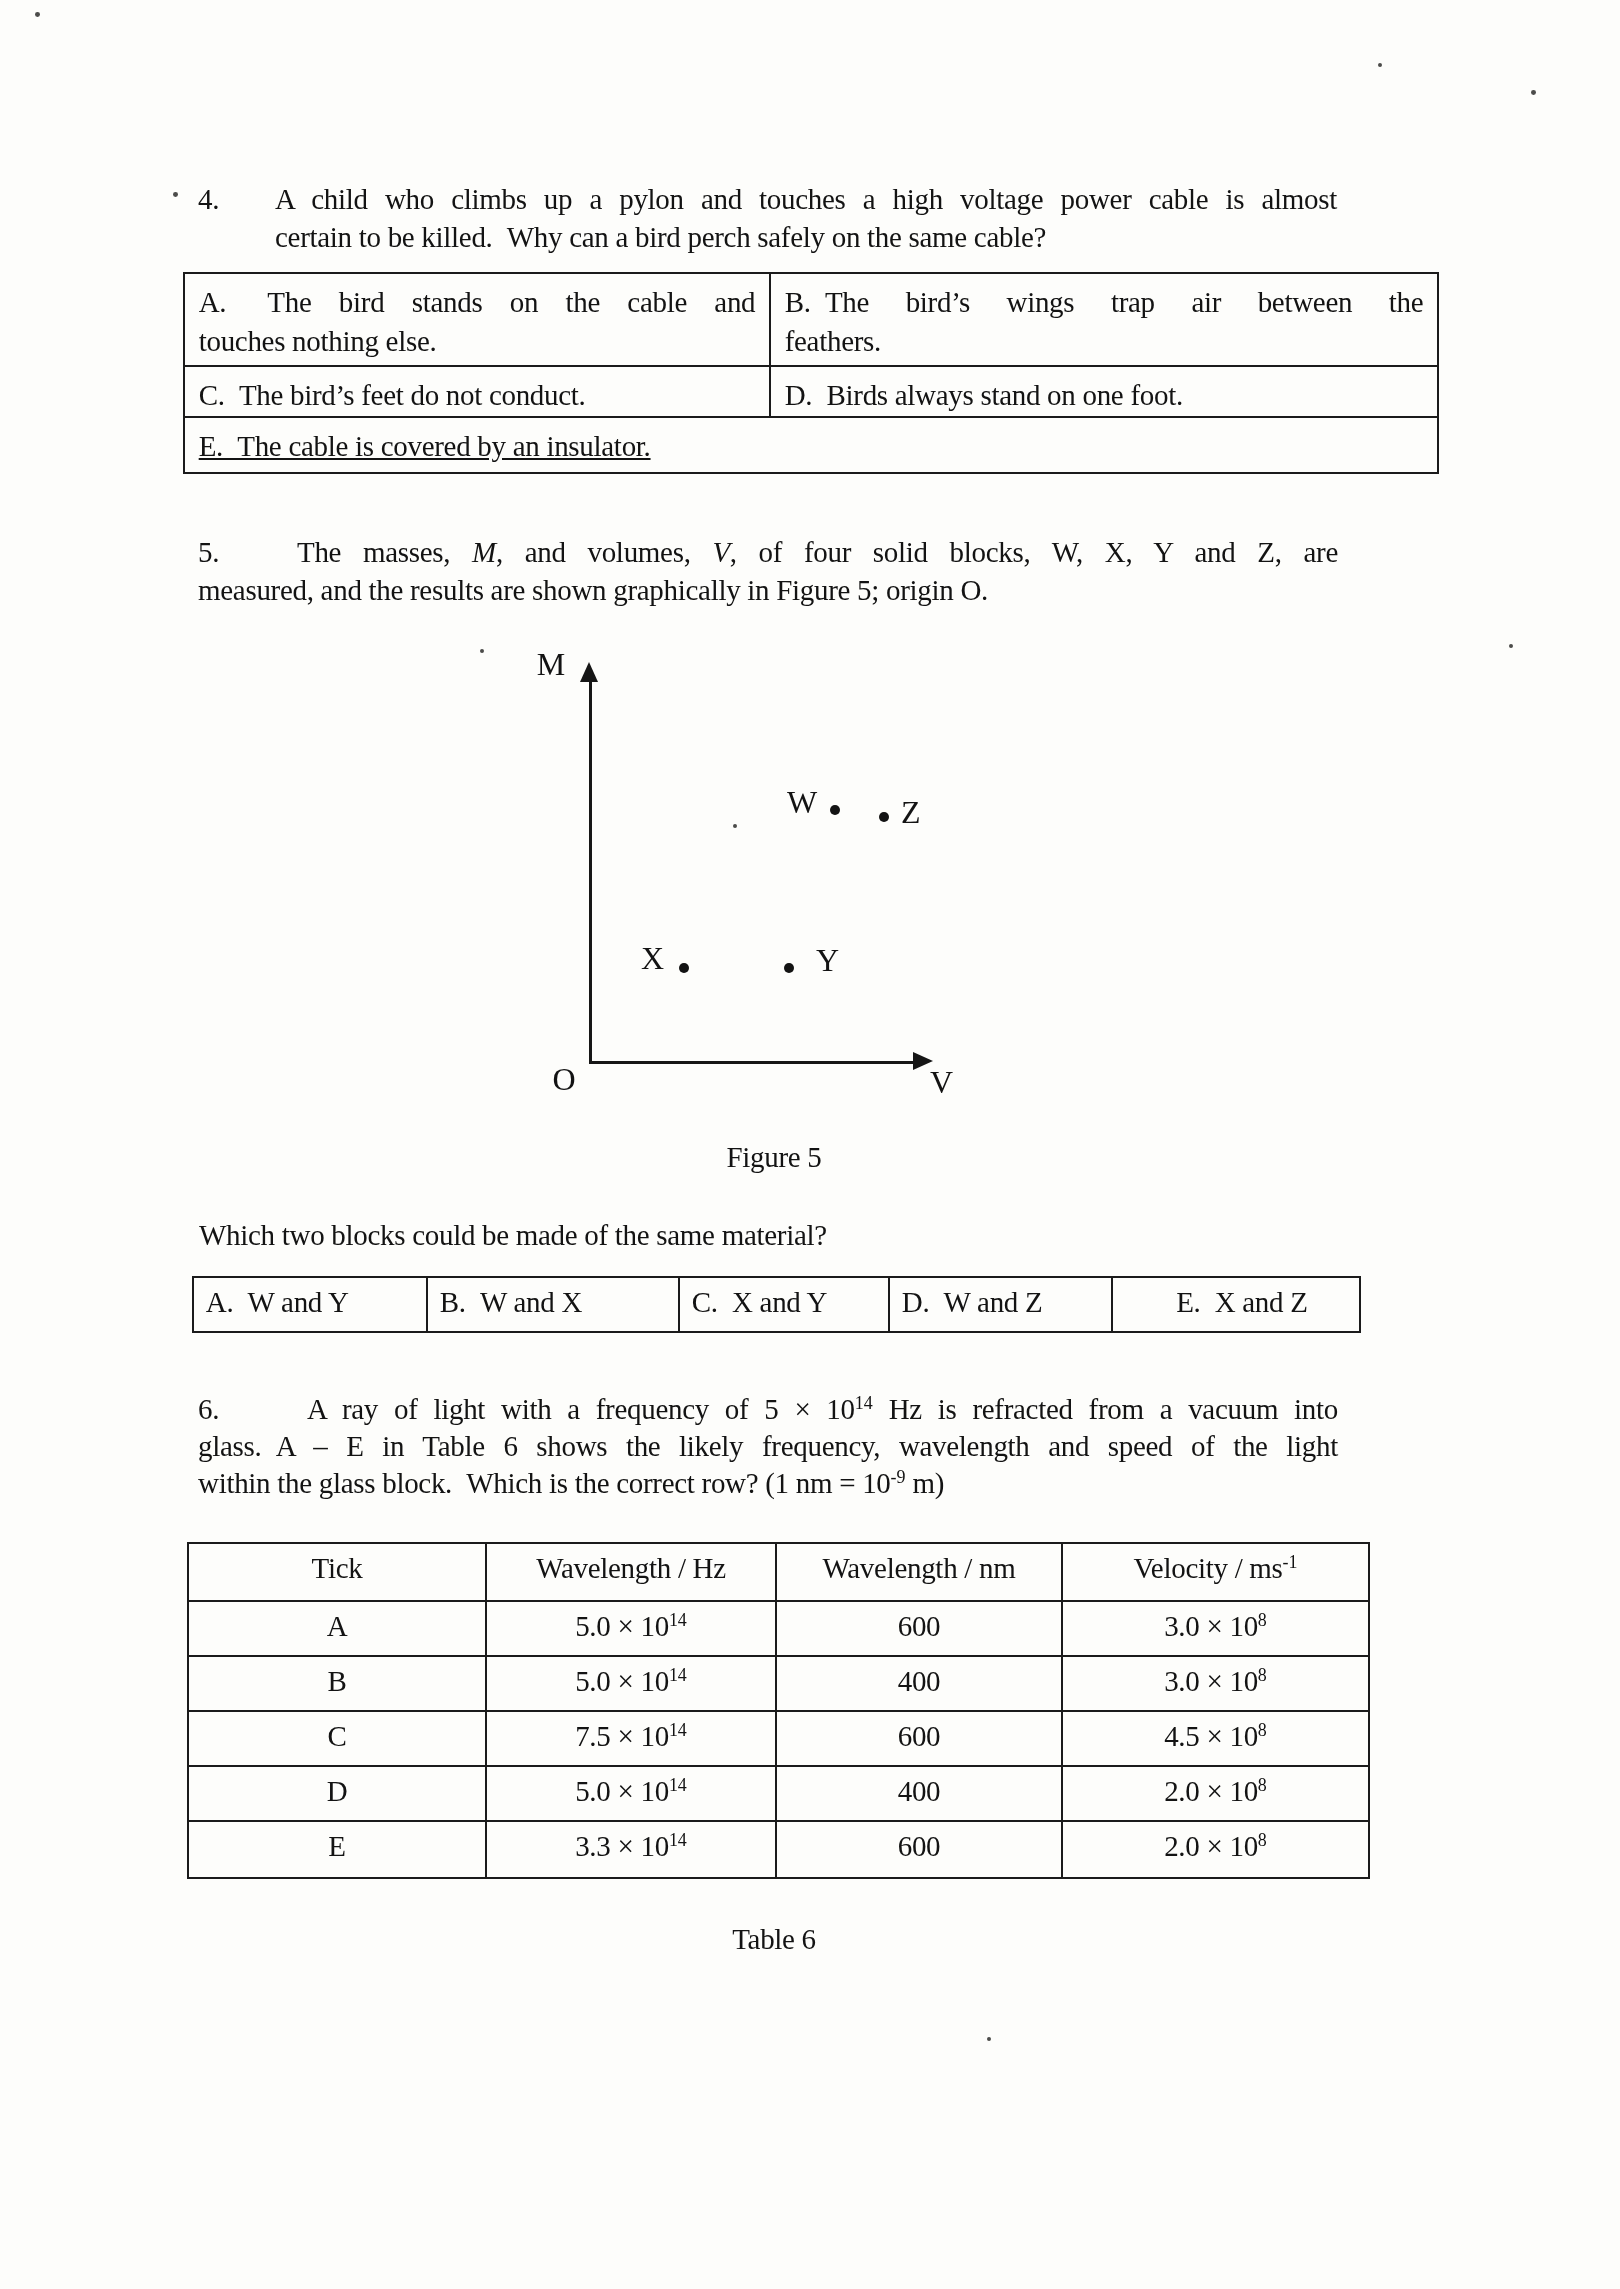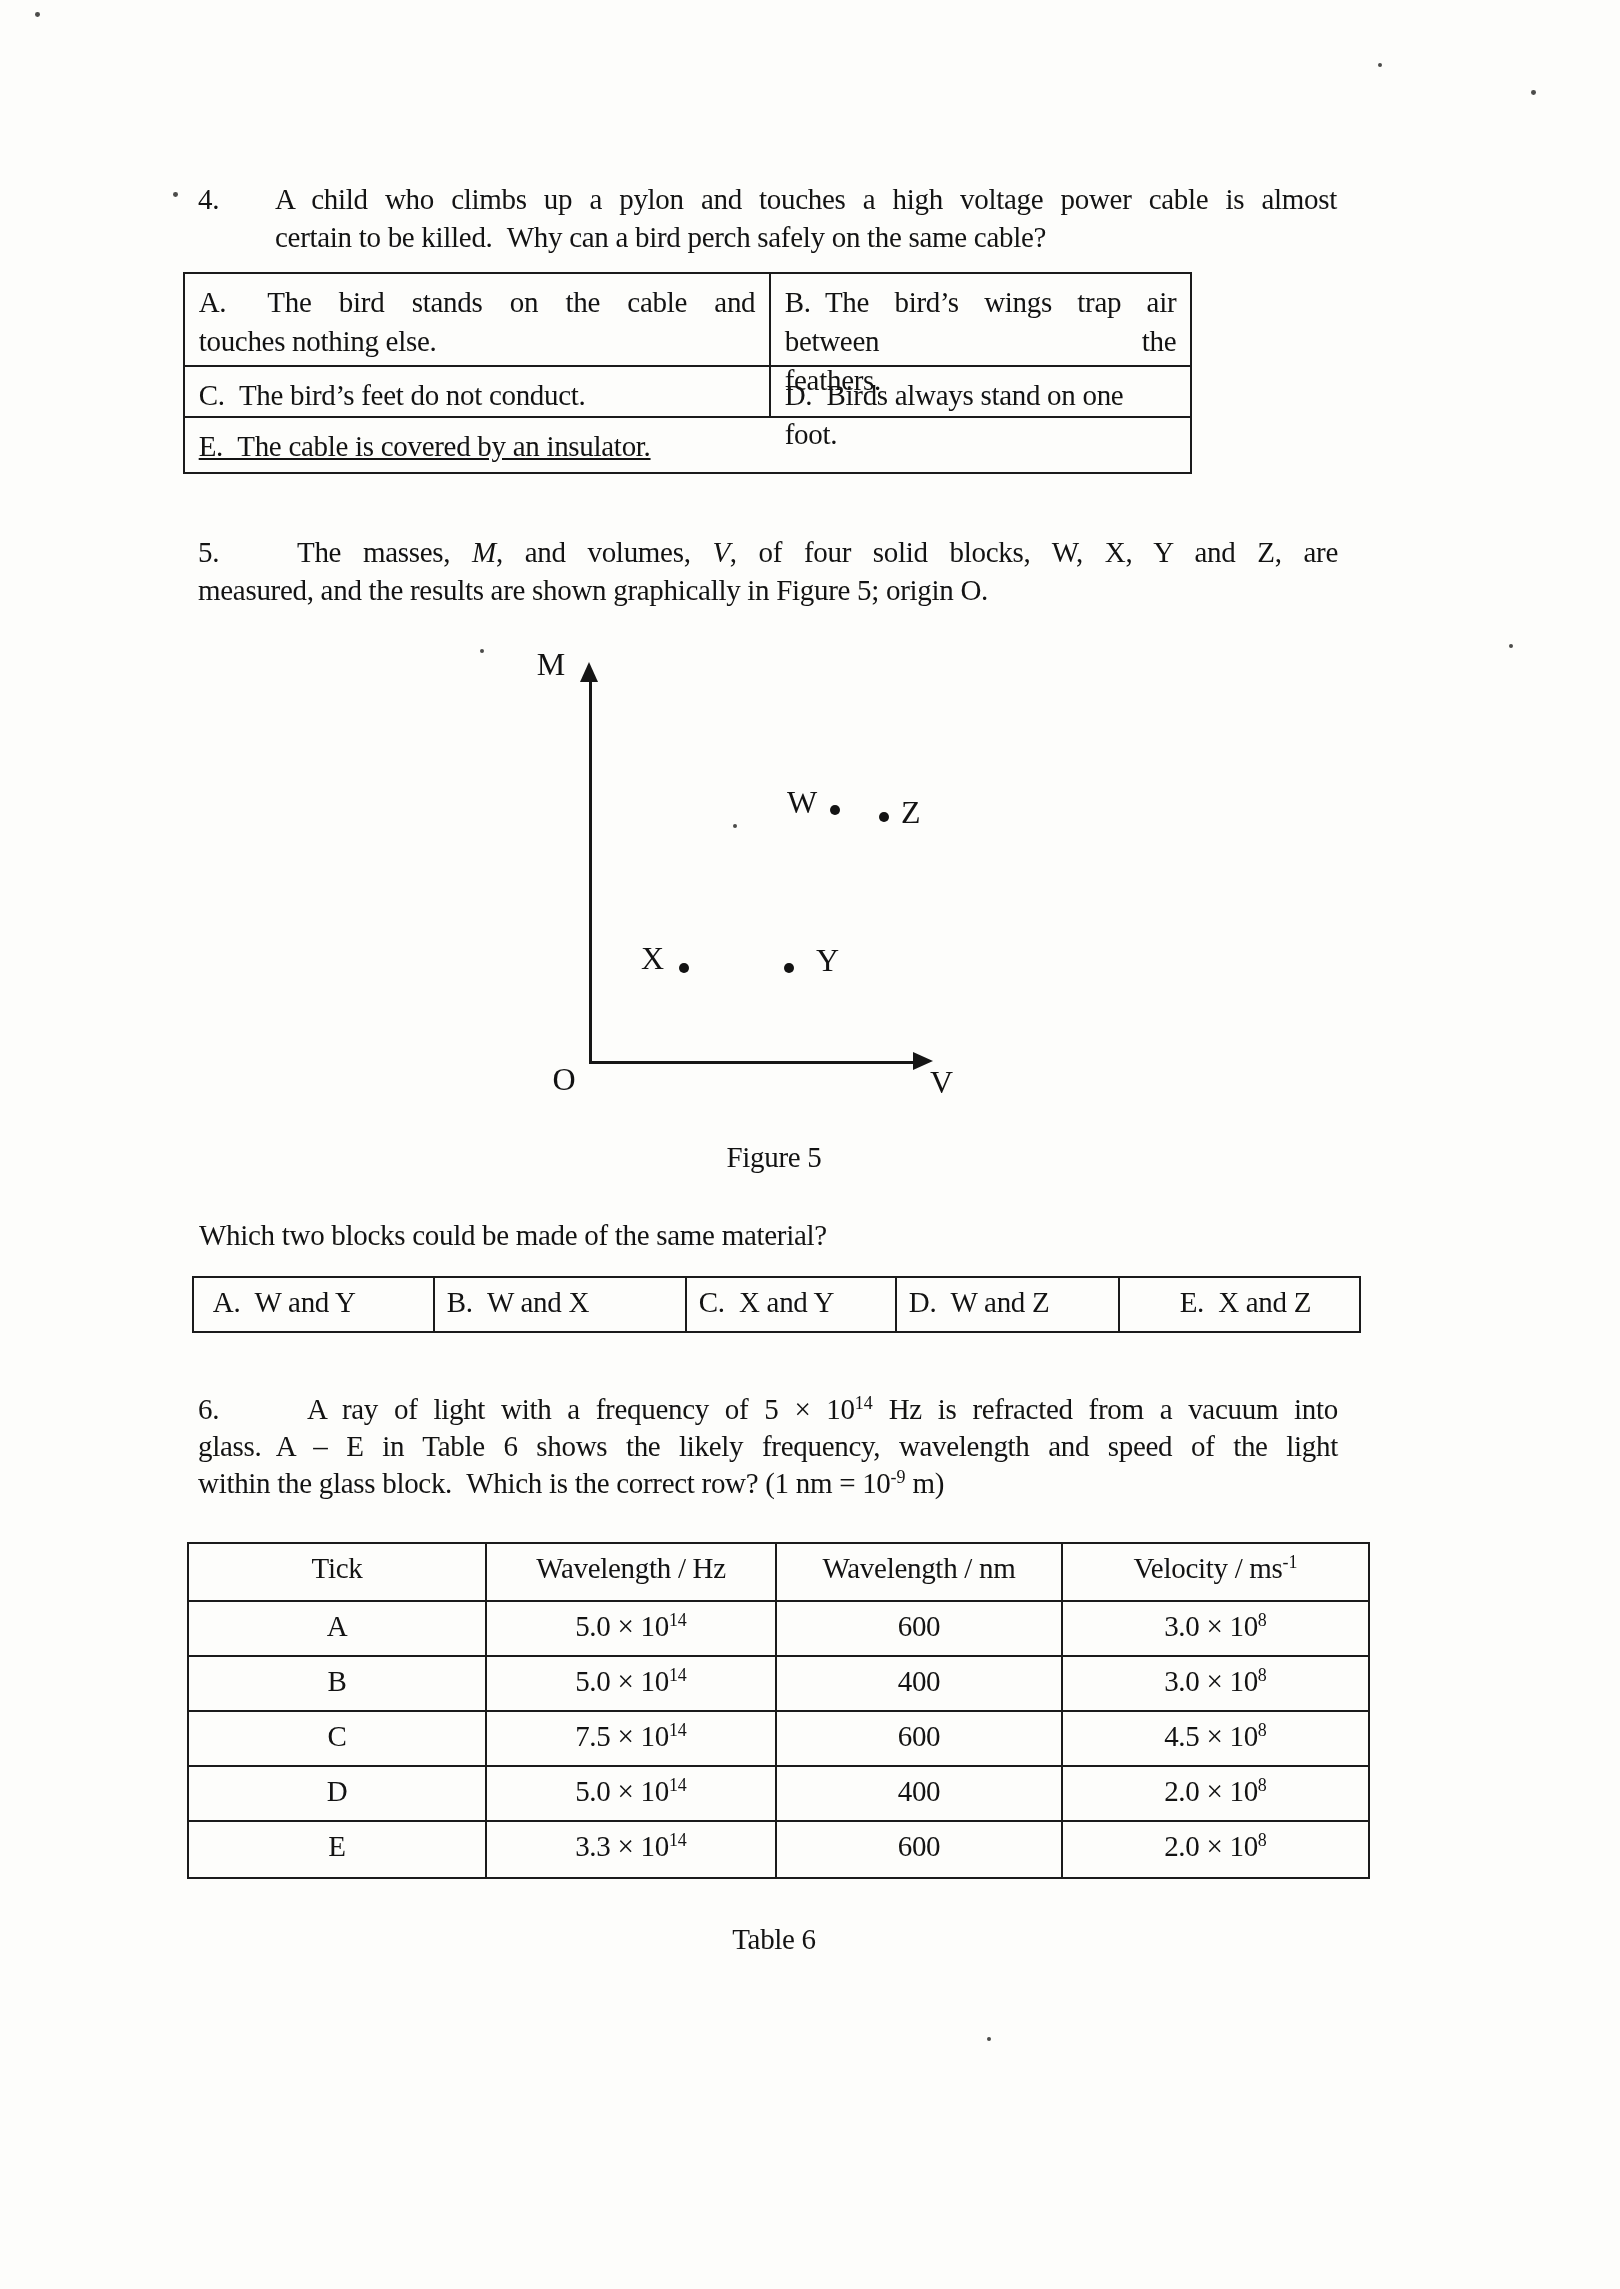--- a/index.html
+++ b/index.html
@@ -17,21 +17,21 @@
   .body-text { font-size:29px; line-height:38px; }
   .jl { text-align:justify; text-align-last:justify; }
   sup { font-size:0.62em; line-height:0; vertical-align:0.55em; letter-spacing:0; }
   i { font-style:italic; }
 
   
   .qnum-hang { position:absolute; font-size:29px; line-height:38px; }
   .inum { display:inline-block; }
 
   
-  .q4t { position:absolute; left:183px; top:272px; width:1009px;
+  .q4t { position:absolute; left:183px; top:272px; width:1256px;
          border:2.9px solid #1b1b1b; box-sizing:border-box; }
   .q4row { display:flex; border-bottom:2.9px solid #1b1b1b; box-sizing:border-box; }
   .q4row:last-child { border-bottom:none; }
   .q4cell { box-sizing:border-box; padding:8.8px 13.7px 5.9px 13.7px; font-size:29px; line-height:39px; }
   .q4a { width:586px; border-right:2.9px solid #1b1b1b; }
   .q4b { flex:1; }
   .q4r1 { height:93px; }
   .q4r2 { height:51px; }
   .q4r3 { height:54px;text-decoration:underline; }
 
@@ -46,21 +46,21 @@
   .xarrow { position:absolute; left:384px; top:410px; width:0; height:0;
             border-top:9.8px solid transparent; border-bottom:9.8px solid transparent;
             border-left:20.6px solid #161616; }
   .pt { position:absolute; width:9.8px; height:9.8px; border-radius:50%; background:#131313; }
 
   .caption { position:absolute; left:181px; width:1186px; text-align:center;
              font-size:29px; line-height:38px; }
 
   
   .q5t { position:absolute; left:192px; top:1276px; width:1169px; height:57px;
-         border:2.9px solid #1b1b1b; box-sizing:border-box; display:flex;padding-left:7px; }
+         border:2.9px solid #1b1b1b; box-sizing:border-box; display:flex; }
   .q5cell { box-sizing:border-box; border-right:2.9px solid #1b1b1b;
             font-size:29px; line-height:49px; padding-left:11.8px; white-space:nowrap; overflow:hidden; }
   .q5cell:last-child { border-right:none;text-align:center; }
 
   
   .t6 { position:absolute; left:187px; top:1542px; width:1183px;
         border:2.9px solid #1b1b1b; box-sizing:border-box; }
   .t6row { display:flex; border-bottom:2.9px solid #1b1b1b; box-sizing:border-box; height:55px; }
   .t6row.hdr { height:58px; }
   .t6row:last-child { border-bottom:none; }

